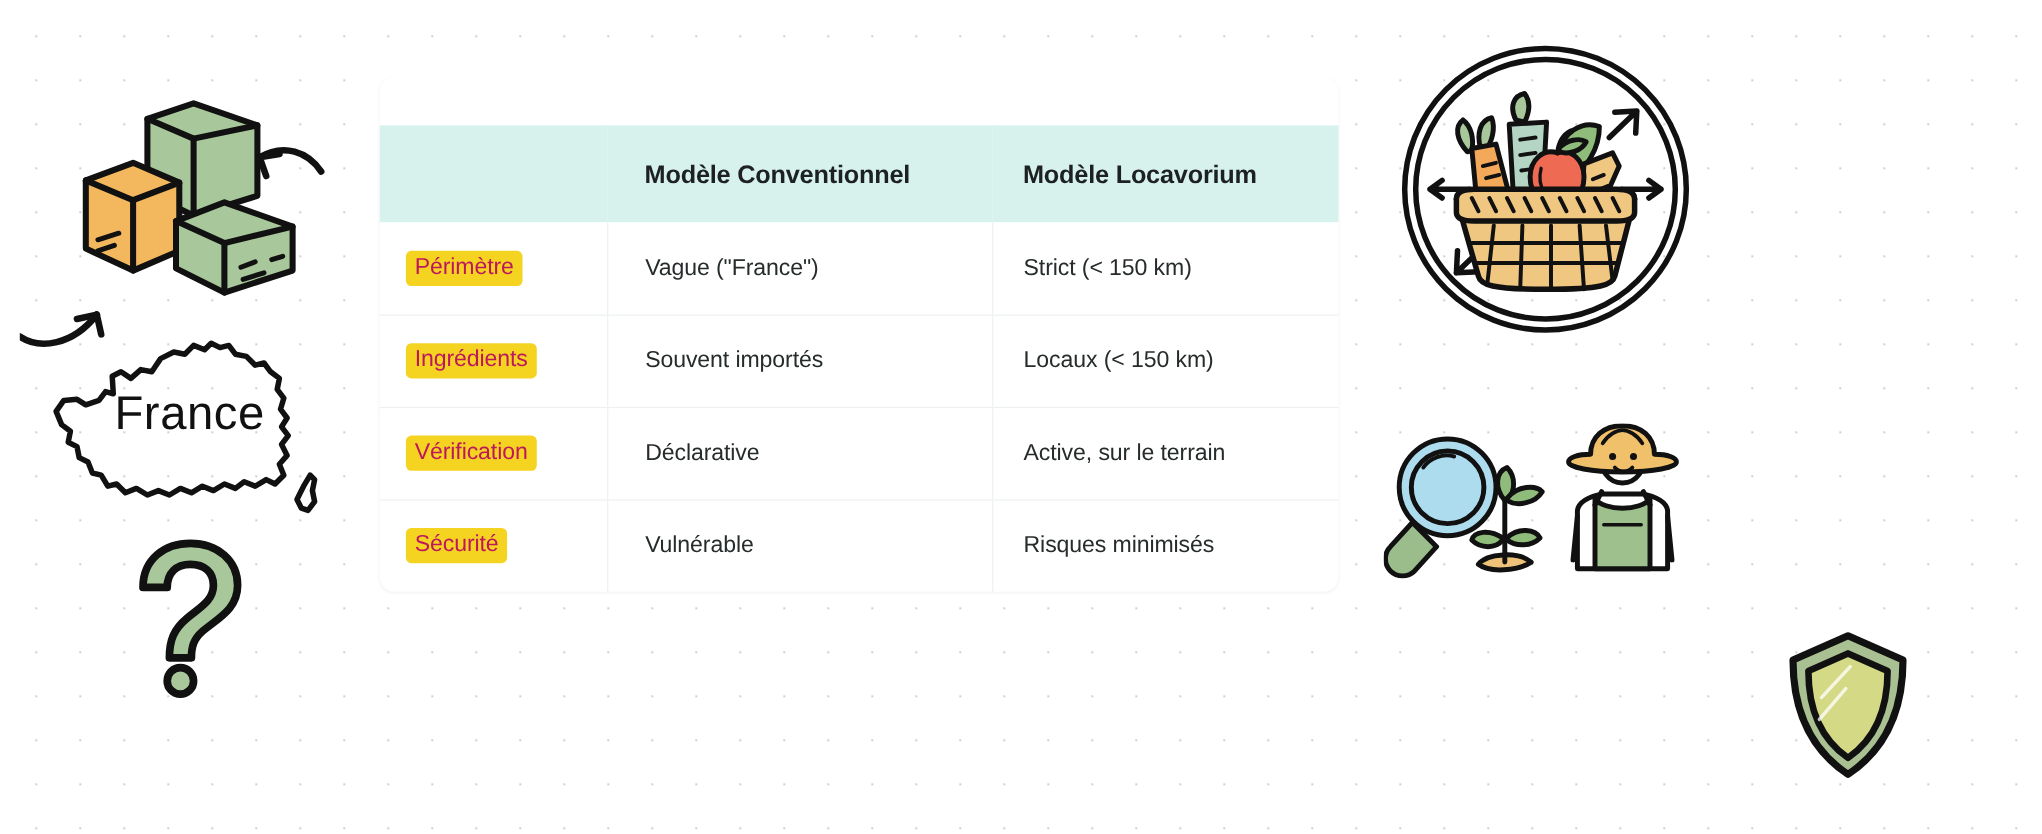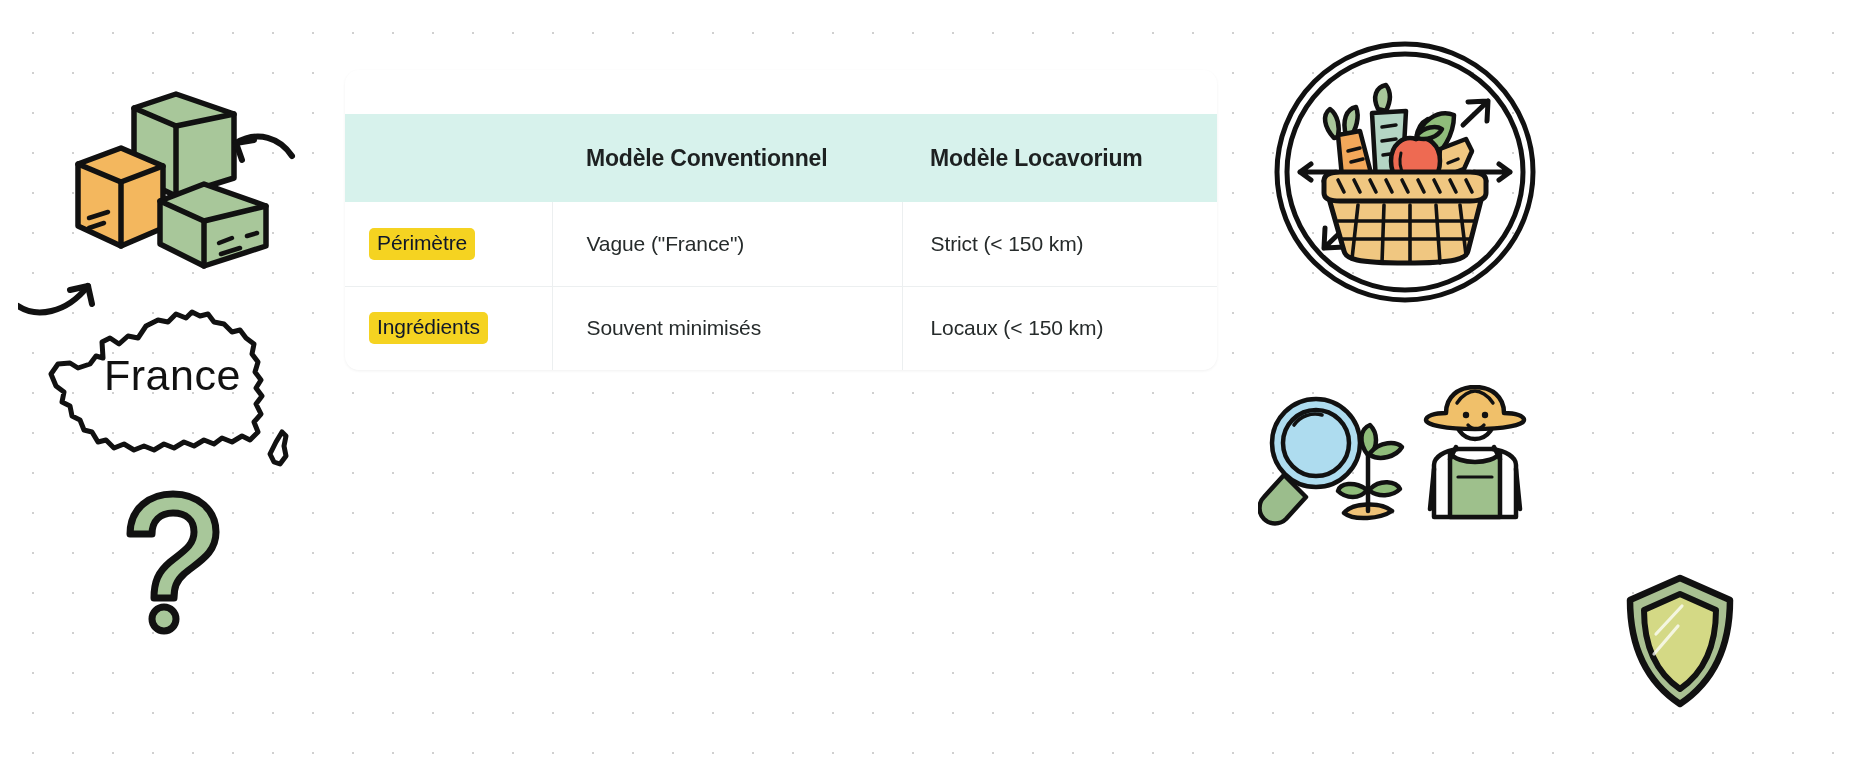--- a/index.html
+++ b/index.html
@@ -69,21 +69,21 @@
   td.cell-conv { width: 350px; padding-left: 34px; border-right: 1px solid #eceff0; }
   td.cell-loca { width: 315px; padding-left: 28px; }
 
   .attr-chip {
     display: inline-block;
     background: #f5d321;
     border-radius: 5px;
     padding: 3px 8px 4px 8px;
     font-size: 21px;
     font-weight: 500;
-    color: #0f172a;
+    color: #be185d;
     letter-spacing: -0.1px;
     line-height: 1.18;
   }
 
   
   #right-illustrations {
     position: absolute;
     left: 1240px; top: 0;
     width: 616px; height: 758px;
   }
@@ -177,22 +177,36 @@
         <td class="cell-attr">
           <span class="attr-chip">Périmètre</span>
         </td>
         <td class="cell-conv">Vague ("France")</td>
         <td class="cell-loca">Strict (&lt; 150 km)</td>
       </tr>
       <tr>
         <td class="cell-attr">
           <span class="attr-chip">Ingrédients</span>
         </td>
-        <td class="cell-conv">Souvent minimisés</td>
+        <td class="cell-conv">Souvent importés</td>
         <td class="cell-loca">Locaux (&lt; 150 km)</td>
+      </tr>
+      <tr>
+        <td class="cell-attr">
+          <span class="attr-chip">Vérification</span>
+        </td>
+        <td class="cell-conv">Déclarative</td>
+        <td class="cell-loca">Active, sur le terrain</td>
+      </tr>
+      <tr>
+        <td class="cell-attr">
+          <span class="attr-chip">Sécurité</span>
+        </td>
+        <td class="cell-conv">Vulnérable</td>
+        <td class="cell-loca">Risques minimisés</td>
       </tr>
     </tbody>
   </table>
 </div>
 
 <div id="right-illustrations">
 
   <div id="basket-illustration">
     <svg width="290" height="275" viewBox="0 0 290 275" fill="none">
 

